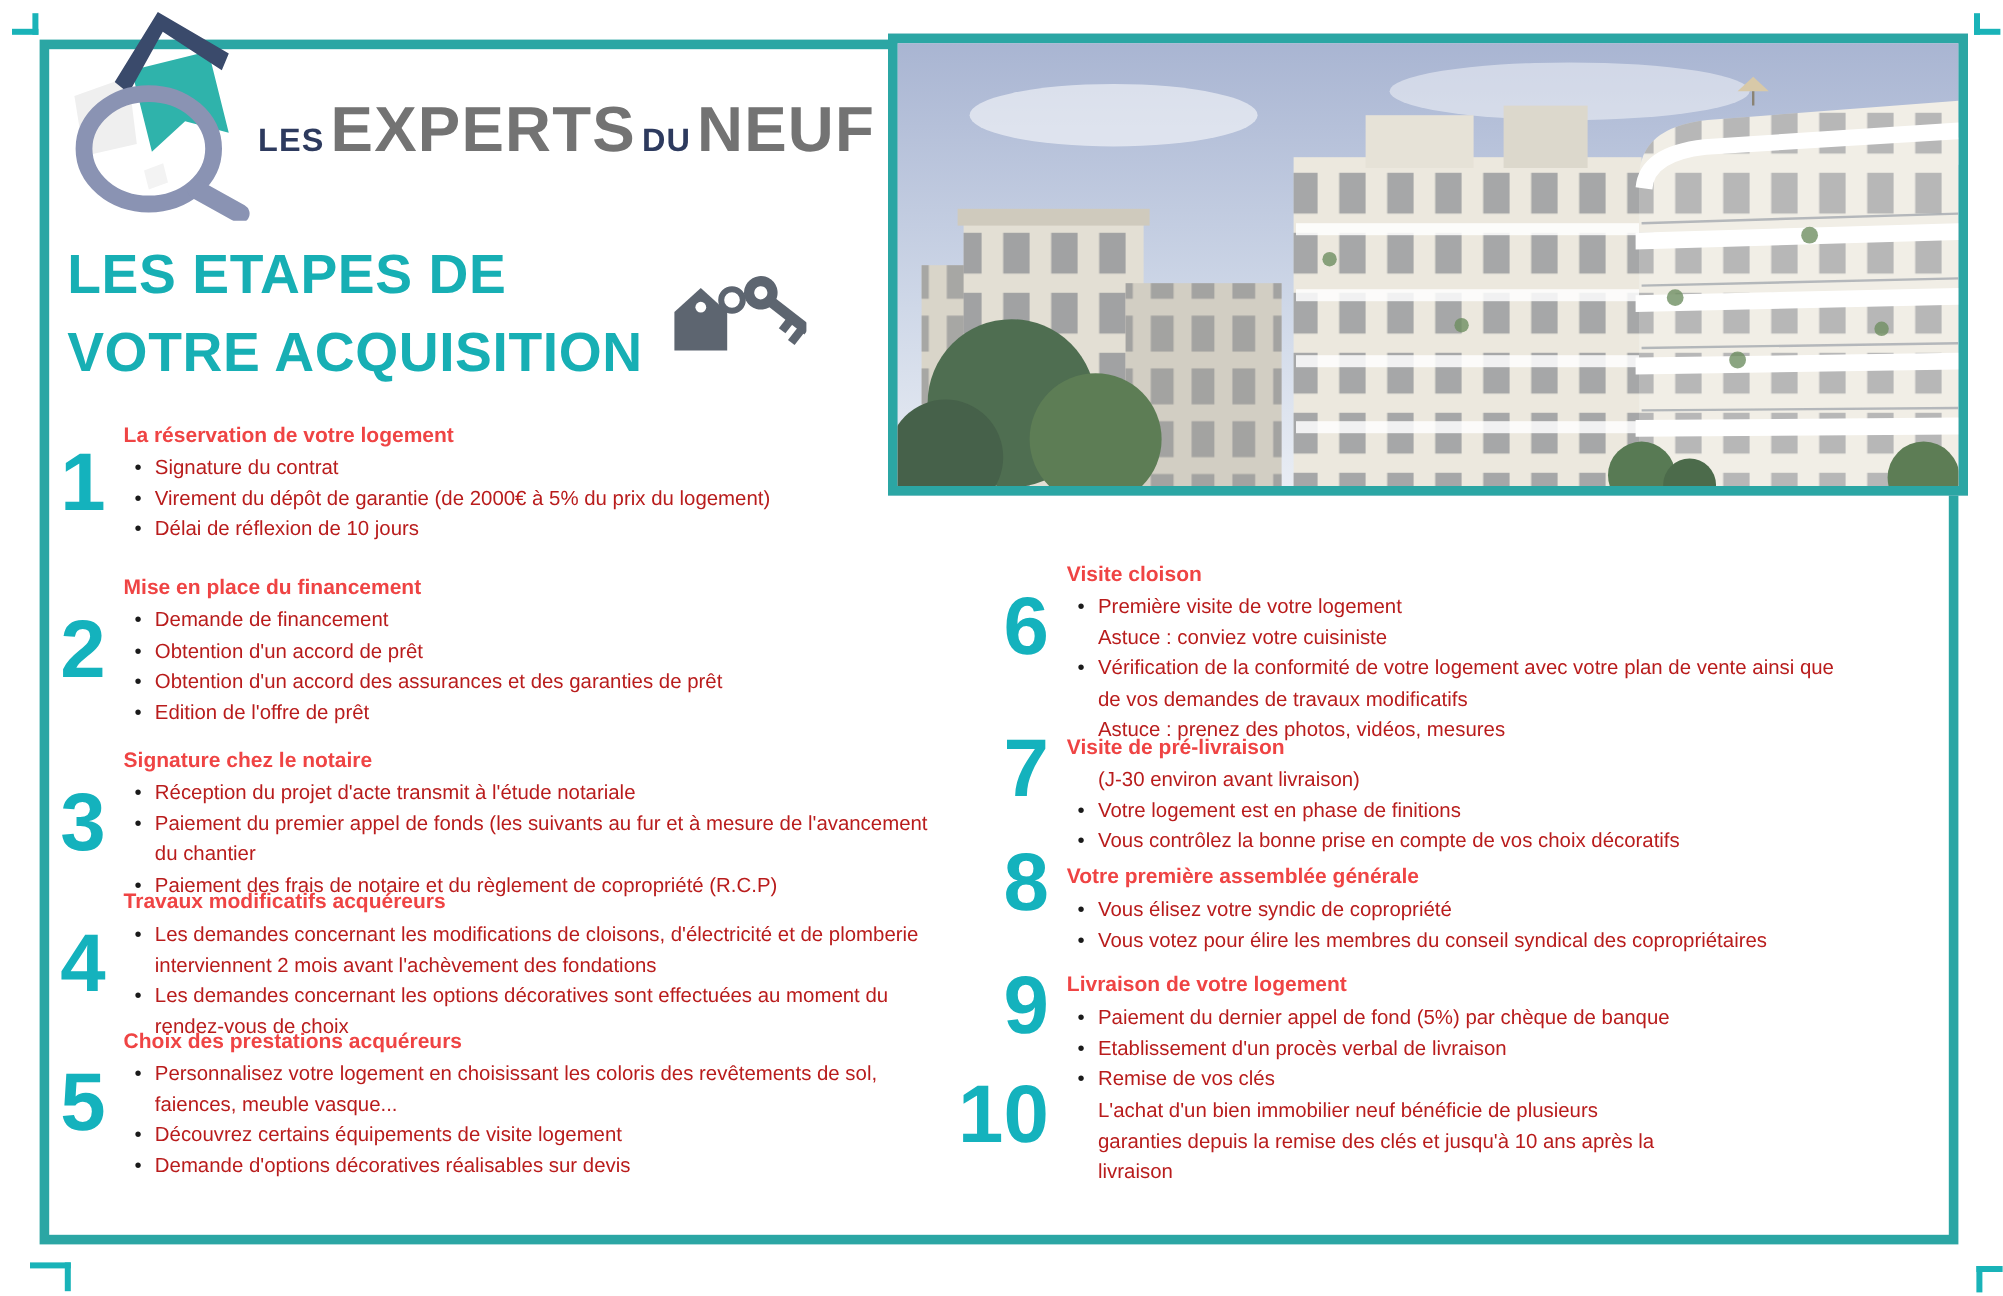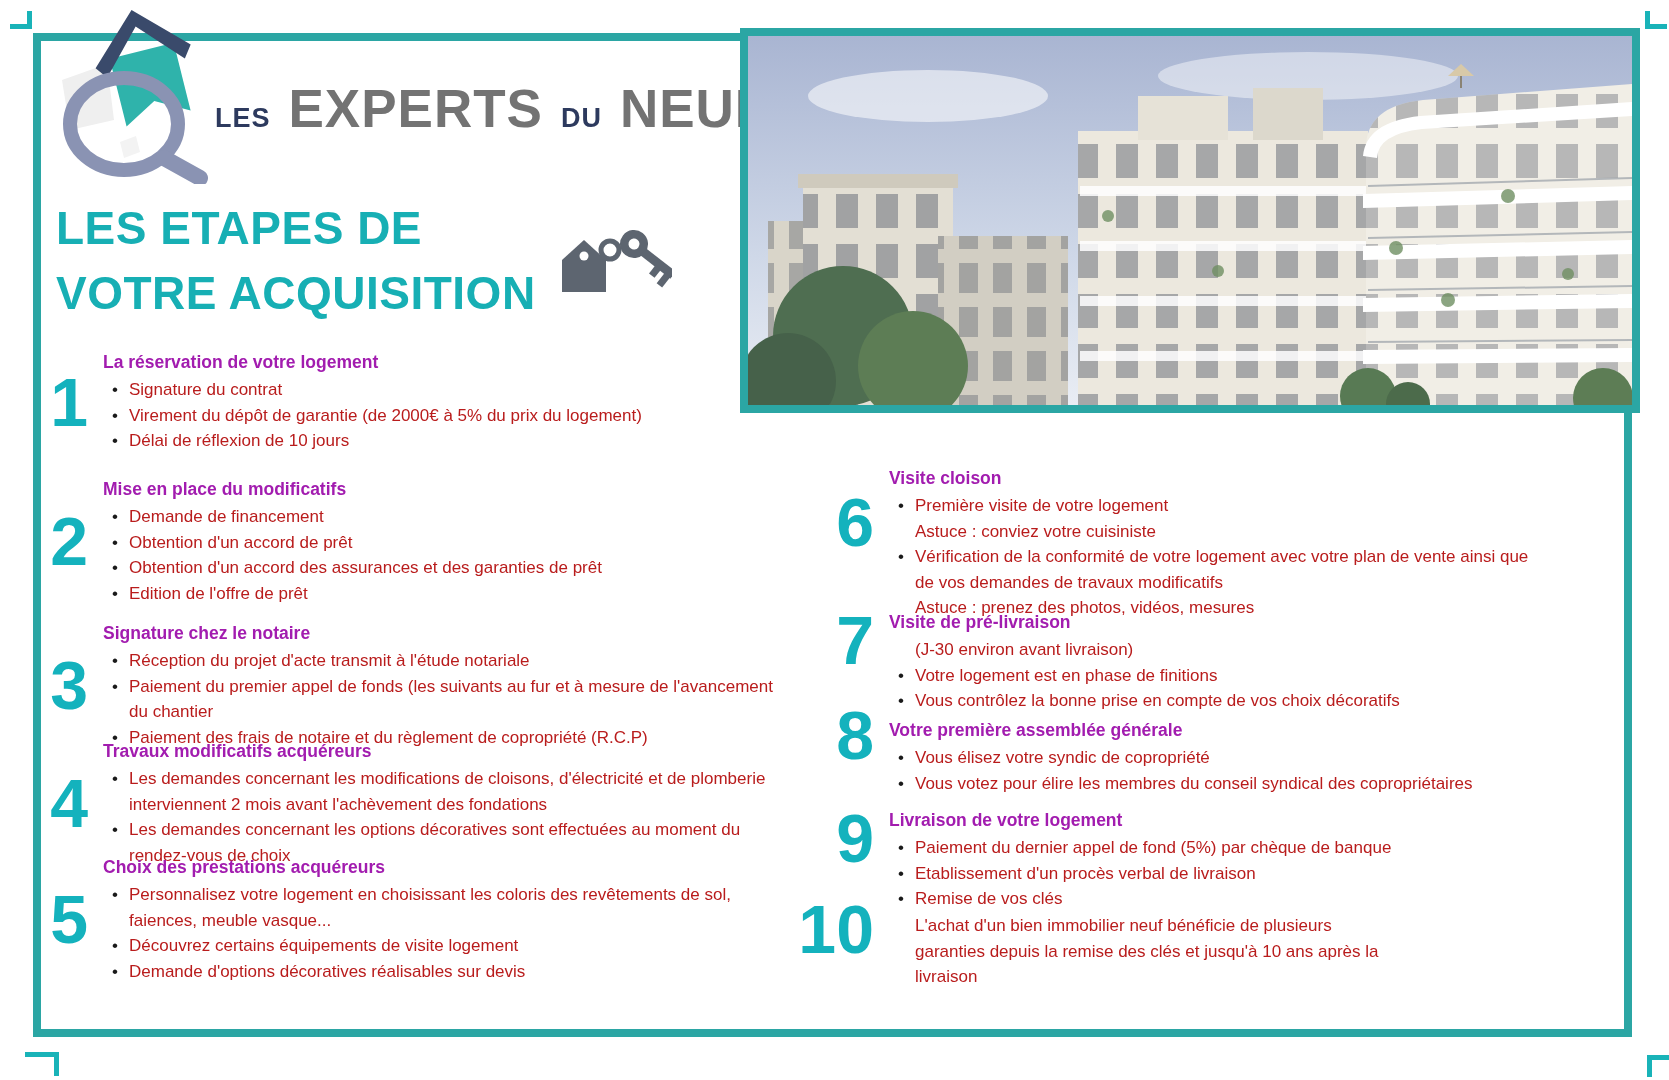--- a/index.html
+++ b/index.html
@@ -15,21 +15,21 @@
   }
   .corner{position:absolute;box-sizing:border-box;}
   .cm-tl{left:10px;top:11px;width:22px;height:18px;border-right:5px solid #19b3b8;border-bottom:5px solid #19b3b8;}
   .cm-tr{left:1645px;top:11px;width:22px;height:18px;border-left:5px solid #19b3b8;border-bottom:5px solid #19b3b8;}
   .cm-bl{left:25px;top:1052px;width:34px;height:24px;border-top:5px solid #19b3b8;border-right:5px solid #19b3b8;}
   .cm-br{left:1647px;top:1055px;width:22px;height:22px;border-top:5px solid #19b3b8;border-left:5px solid #19b3b8;}
 
   
   .logo-icon{position:absolute;left:52px;top:2px;}
   .logo-text{
-    position:absolute;left:215px;top:78px;display:flex;align-items:baseline;gap:18px;
+    position:absolute;left:215px;top:78px;display:flex;align-items:baseline;gap:5px;
     white-space:nowrap;
   }
   .lt-small{font-size:27px;font-weight:bold;color:#2d3a5e;letter-spacing:1px;}
   .lt-big{font-size:53px;font-weight:bold;color:#737373;letter-spacing:1px;}
 
   
   .page-title{
     position:absolute;left:56px;top:196px;margin:0;
     font-size:46px;line-height:1.42;font-weight:bold;color:#17afb4;letter-spacing:.5px;
   }
@@ -46,21 +46,21 @@
   .step{position:absolute;display:flex;align-items:center;}
   #steps-left .step{left:28px;width:745px;}
   #steps-right .step{left:788px;width:770px;}
   .step-num{
     min-width:60px;width:60px;text-align:right;margin-right:15px;
     font-size:68px;font-weight:bold;line-height:.95;color:#14b2bd;
   }
   #steps-right .step-num{min-width:86px;width:86px;}
   .step-content{flex:1;max-width:712px;}
   #steps-right .step-content{max-width:655px;margin-top:43px;}
-  .step-title{font-size:17.5px;font-weight:bold;color:#a21caf;line-height:1.45;margin-bottom:2px;}
+  .step-title{font-size:17.5px;font-weight:bold;color:#ef4444;line-height:1.45;margin-bottom:2px;}
   .item{position:relative;font-size:17px;color:#b91c1c;line-height:1.5;padding-left:26px;}
   .item.bullet::before{content:"•";position:absolute;left:9px;top:0;color:#1a1a1a;}
   .s10 .item{max-width:478px;}
   .s1{top:350px}.s2{top:477px}.s3{top:621px}.s4{top:739px}.s5{top:855px}
   .s6{top:423px}.s7{top:567px}.s8{top:675px}.s9{top:765px}.s10{top:870px}
 </style>
 </head>
 <body>
 
 <div class="frame"></div>
@@ -200,21 +200,21 @@
       <div class="step-content">
         <div class="step-title">La réservation de votre logement</div>
         <div class="item bullet">Signature du contrat</div>
         <div class="item bullet">Virement du dépôt de garantie (de 2000€ à 5% du prix du logement)</div>
         <div class="item bullet">Délai de réflexion de 10 jours</div>
       </div>
     </div>
     <div class="step s2">
       <div class="step-num">2</div>
       <div class="step-content">
-        <div class="step-title">Mise en place du modificatifs</div>
+        <div class="step-title">Mise en place du financement</div>
         <div class="item bullet">Demande de financement</div>
         <div class="item bullet">Obtention d'un accord de prêt</div>
         <div class="item bullet">Obtention d'un accord des assurances et des garanties de prêt</div>
         <div class="item bullet">Edition de l'offre de prêt</div>
       </div>
     </div>
     <div class="step s3">
       <div class="step-num">3</div>
       <div class="step-content">
         <div class="step-title">Signature chez le notaire</div>

